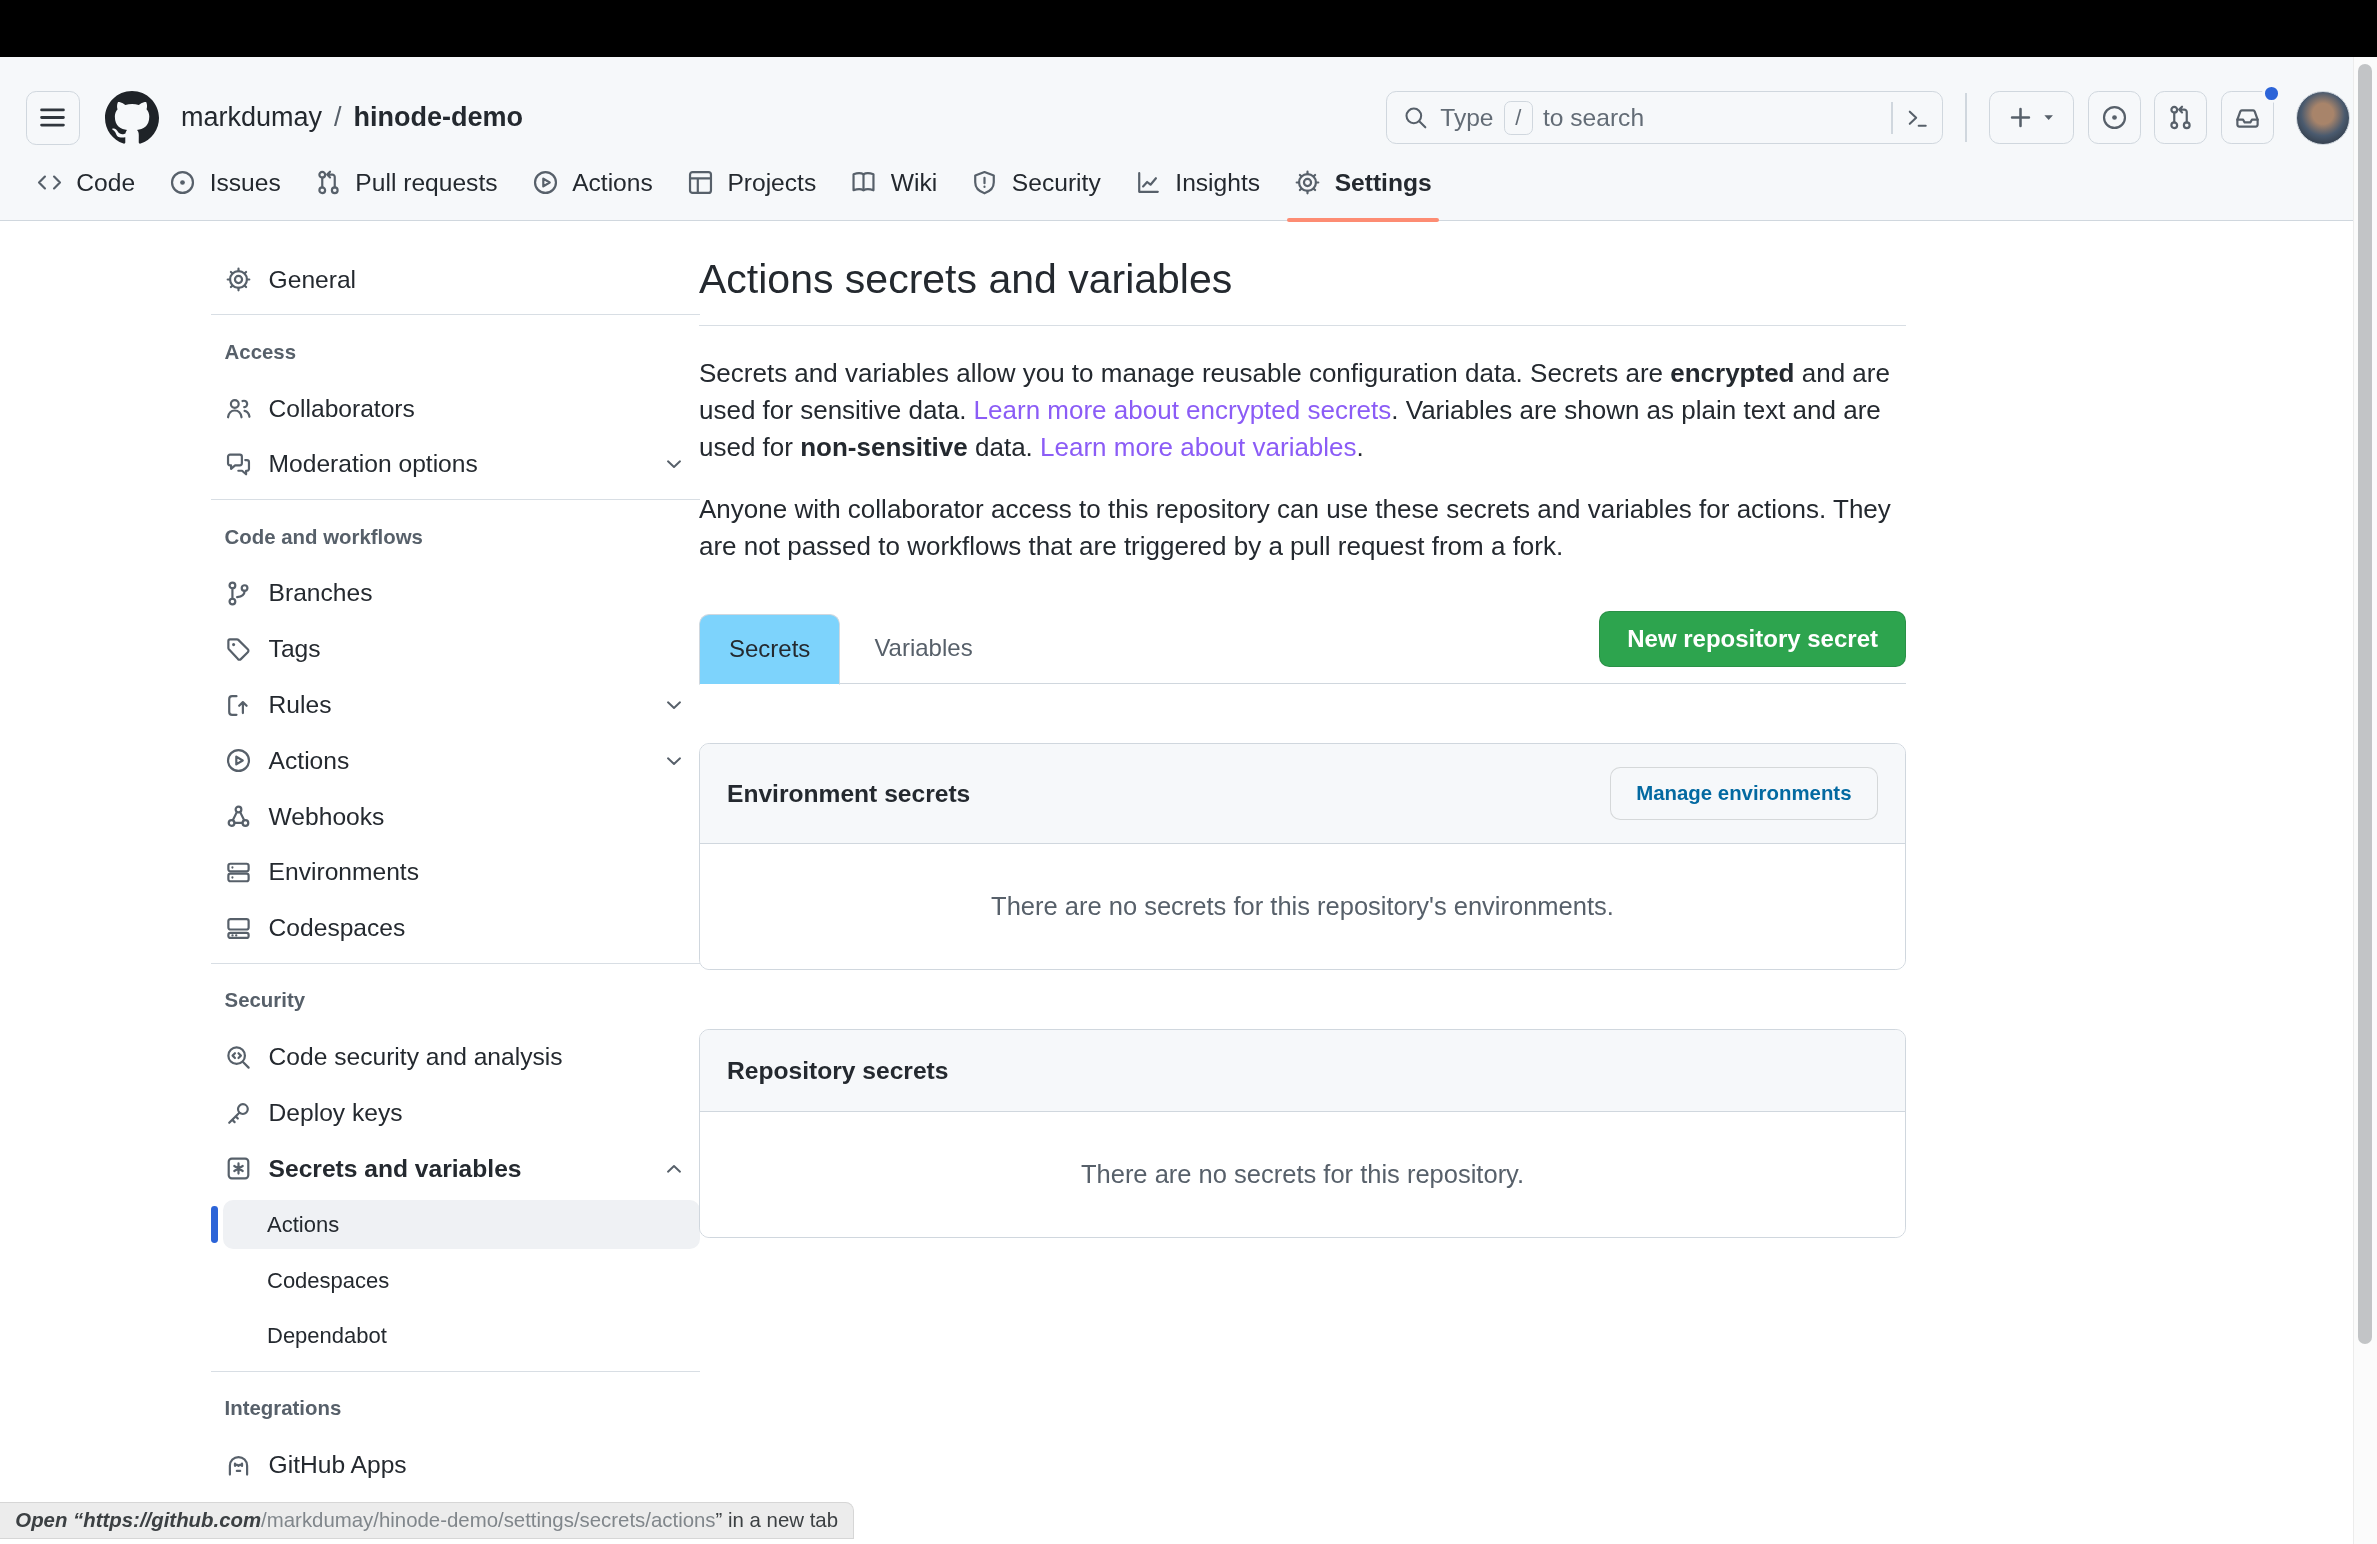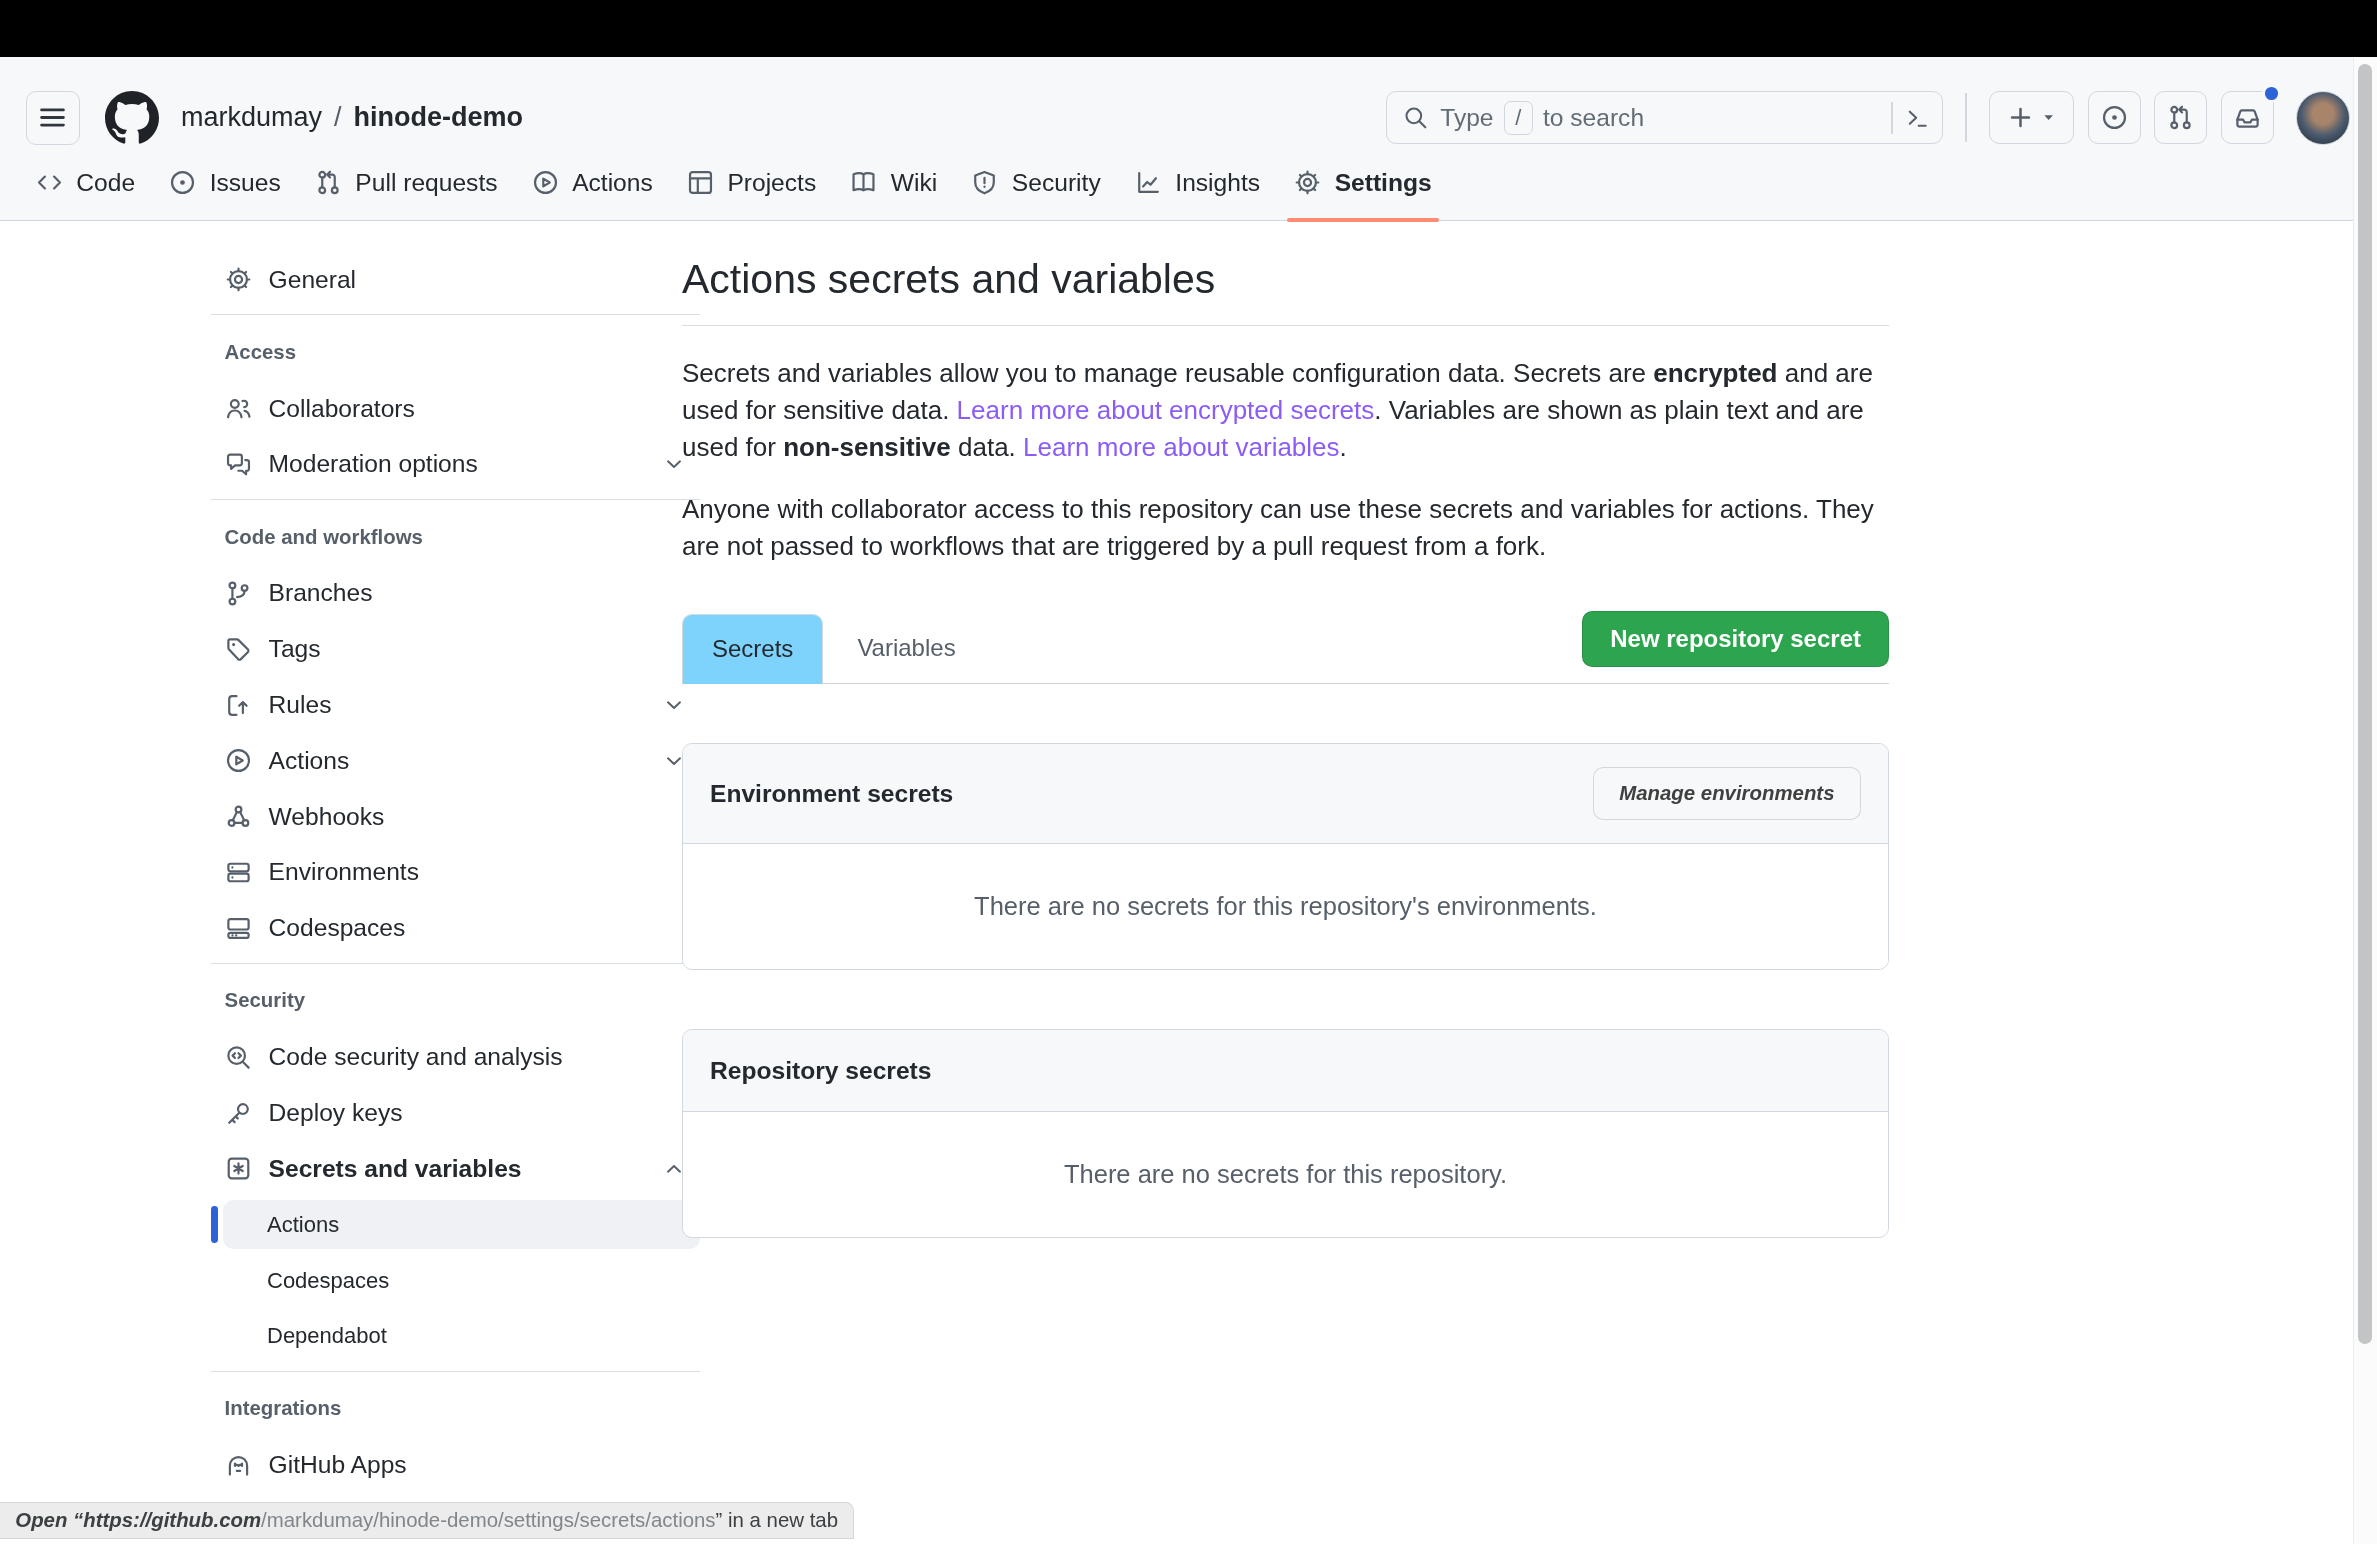--- a/index.html
+++ b/index.html
@@ -61,21 +61,21 @@
   .side-item.bold { font-weight:700; }
   .side-hr { border:none; border-top:1.7px solid #d8dee4; margin:10.2px 0 25.5px; }
   .side-label { font-size:20.4px; font-weight:700; color:#57606a; padding:0 13.6px; margin-bottom:20.4px; }
   .sub-item { position:relative; display:flex; align-items:center; height:49px; margin:0 0 6.8px 12px;
     padding:0 0 0 44px; border-radius:10.2px; font-size:22px; }
   .sub-item.selected { background:#eff1f4; }
   .sub-item.selected::before { content:""; position:absolute; left:-12px; top:6px; width:6.8px; height:37px;
     border-radius:3.4px; background:#2c64d8; }
 
   
-  .main { position:absolute; left:682px; top:256px; width:1207px; }
+  .main { position:absolute; left:699px; top:256px; width:1207px; }
   .main h1 { font-size:41px; font-weight:400; }
   .title-hr { border:none; border-top:1.7px solid #d8dee4; margin:22px 0 29px; }
   .intro { font-size:26px; line-height:1.42; }
   .intro b { font-weight:700; }
   .link { color:#8b5cf6; cursor:pointer; }
   .para2 { font-size:26px; line-height:1.42; margin-top:25.5px; }
 
   .tabs-row { position:relative; margin-top:44px; border-bottom:1.7px solid #d0d7de; display:flex; align-items:flex-end; height:75px; }
   .tab-active { display:flex; align-items:center; height:71px; padding:0 29px; background:#7dd3fc;
     border:1.7px solid #d0d7de; border-bottom:1.7px solid #fff; border-radius:10.2px 10.2px 0 0;
@@ -84,22 +84,22 @@
   .new-secret-btn { position:absolute; right:0; top:1.7px; height:56px; padding:0 27px; border:1.7px solid rgba(27,31,36,.15);
     border-radius:10.2px; background:#2da44e; color:#fff; font-size:24px; font-weight:700;
     font-family:"Liberation Sans", sans-serif; display:flex; align-items:center; }
 
   .box { border:1.7px solid #d0d7de; border-radius:10.2px; margin-top:59px; overflow:hidden; }
   .box-header { background:#f6f8fa; border-bottom:1.7px solid #d0d7de; padding:22px 27px;
     display:flex; align-items:center; justify-content:space-between; min-height:100px; }
   .box-header.short { min-height:82px; padding:22px 27px; }
   .box-title { font-size:24.6px; font-weight:700; }
   .manage-btn { height:53px; padding:0 25.5px; border:1.7px solid rgba(27,31,36,.15); border-radius:10.2px;
-    background:#f6f8fa; font-size:20.4px; font-weight:700; color:#404040;
-    font-family:"Liberation Sans", sans-serif; display:flex; align-items:center;font-style:italic; }
+    background:#f6f8fa; font-size:20.4px; font-weight:700; color:#0369a1;
+    font-family:"Liberation Sans", sans-serif; display:flex; align-items:center; }
   .box-empty { padding:48px 27px; text-align:center; font-size:25.5px; color:#57606a; background:#fff; }
 
   
   .status-bar { position:absolute; left:0; bottom:6px; height:37px; display:inline-flex; align-items:center;
     background:#ececec; border:0.8px solid #d6d6d6; border-left:none; border-top-right-radius:8.5px;
     padding:0 15.3px; font-size:20.4px; white-space:nowrap; }
   .status-bar .s1 { color:#3c4043; font-weight:700;font-style:italic; }
   .status-bar .s2 { color:#80868b; }
   .status-bar .s3 { color:#3c4043; }
 

